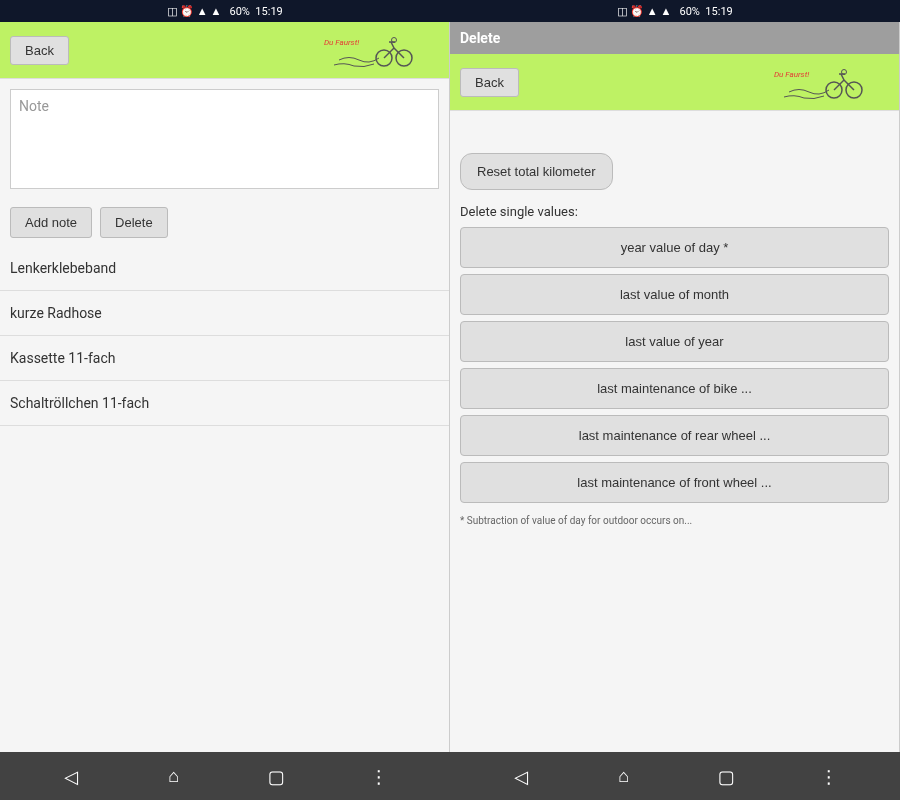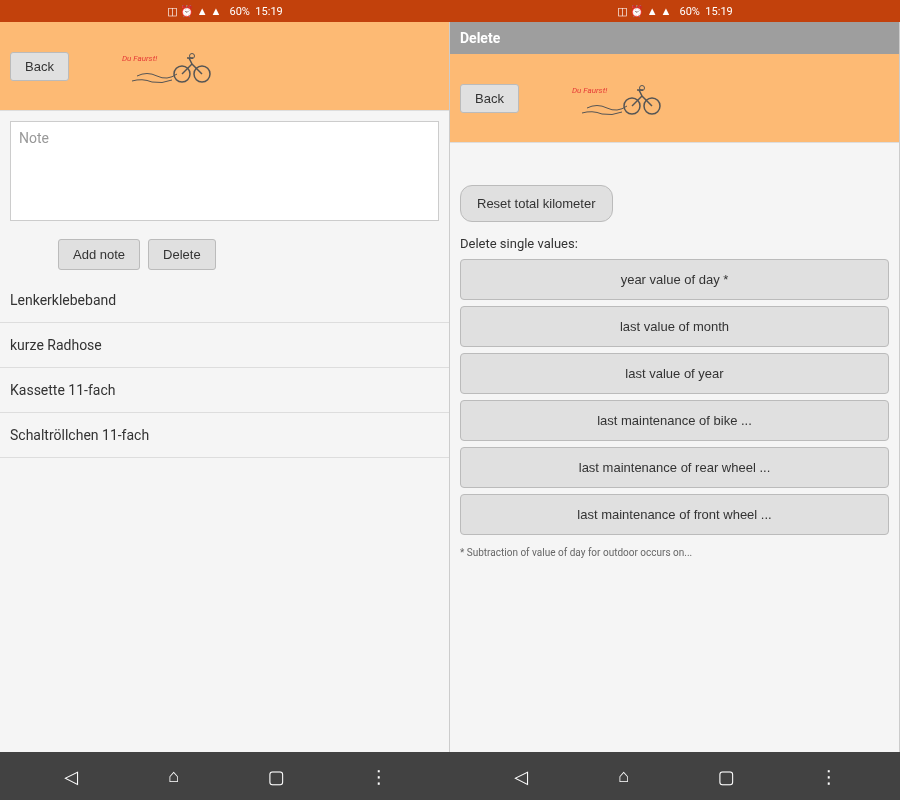--- a/index.html
+++ b/index.html
@@ -13,21 +13,21 @@
       overflow: hidden;
       display: flex;
       flex-direction: column;
     }
 
     
     .status-bar {
       display: flex;
       width: 100%;
       height: 22px;
-      background: #c2410c;
+      background: #0f172a;
     }
     .status-bar-half {
       width: 50%;
       display: flex;
       align-items: center;
       justify-content: center;
       color: white;
       font-size: 11px;
       padding: 0 8px;
     }
@@ -58,62 +58,60 @@
       padding: 6px 10px;
       min-height: 32px;
       display: flex;
       align-items: center;
     }
 
     
     .panel-header {
       display: flex;
       align-items: center;
-      padding: 24px 10px;
-      background: #fdba74;
+      padding: 8px 10px;
+      background: #bef264;
       border-bottom: 1px solid #ddd;
       min-height: 52px;
     }
 
     .back-button {
       background: #e0e0e0;
       border: 1px solid #bbb;
       border-radius: 3px;
       padding: 6px 14px;
       font-size: 13px;
       cursor: pointer;
       color: #333;
     }
 
     .logo-area {
       flex: 1;
       display: flex;
-      justify-content: flex-start;
+      justify-content: flex-end;
       align-items: center;
       font-size: 11px;
       color: #666;
-      margin-left: 48px;
     }
 
     
     .note-input-area {
       margin: 10px;
       background: white;
       border: 1px solid #ccc;
       height: 100px;
       padding: 8px;
       color: #999;
       font-size: 14px;
     }
 
     .note-buttons {
       display: flex;
       gap: 8px;
       padding: 8px 10px;
-      margin-left: 48px;
     }
 
     .action-button {
       background: #e0e0e0;
       border: 1px solid #bbb;
       border-radius: 3px;
       padding: 7px 14px;
       font-size: 13px;
       cursor: pointer;
       color: #333;

